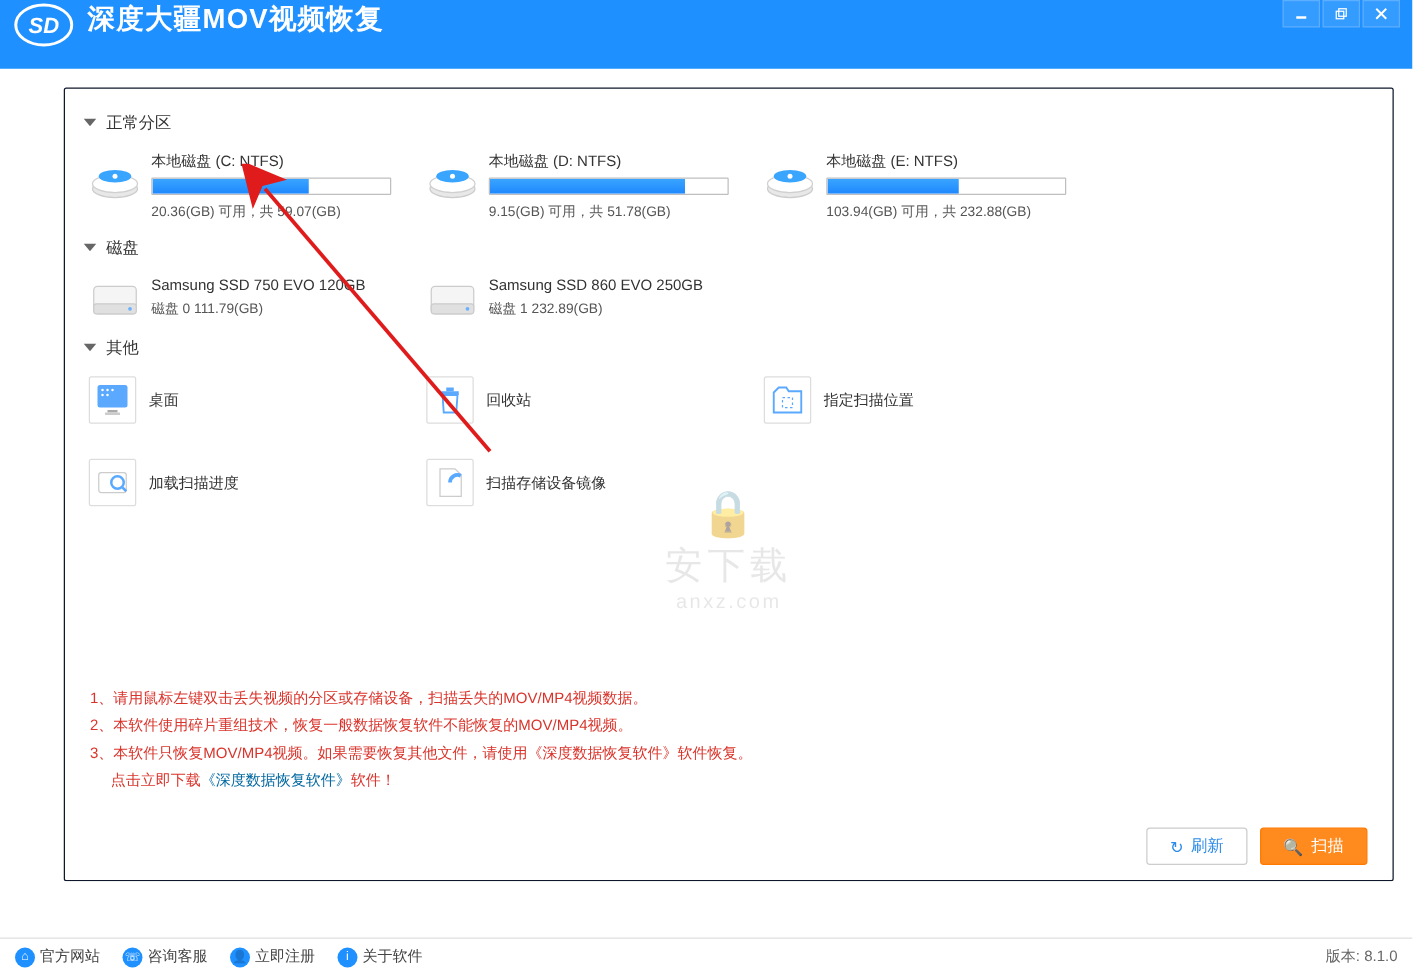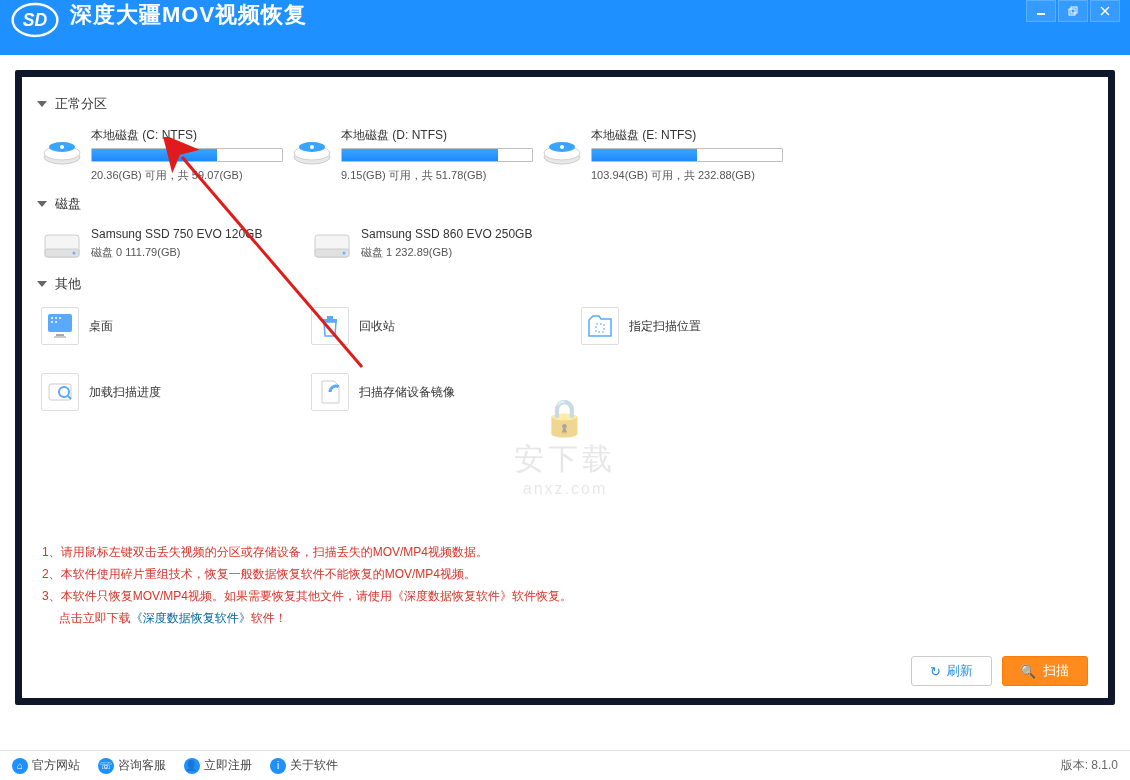--- a/index.html
+++ b/index.html
@@ -6,26 +6,26 @@
 body { background: #fff; width: 1130px; height: 780px; overflow: hidden; position: relative; }
 
 .titlebar { height: 55px; background: linear-gradient(#1e90ff, #1e90ff); display: flex; align-items: flex-start; padding: 0 10px; color: #fff; }
 .logo { width: 50px; height: 40px; display: flex; align-items: center; justify-content: center; }
 .logo svg { width: 48px; height: 38px; }
 .app-title { font-size: 22px; font-weight: 700; margin-left: 10px; letter-spacing: 1px; }
 .winctrl { margin-left: auto; display: flex; gap: 2px; }
 .winbtn { width: 30px; height: 22px; background: rgba(255,255,255,0.1); border: 1px solid rgba(255,255,255,0.2); display: flex; align-items: center; justify-content: center; color: #fff; font-size: 12px; cursor: pointer; }
 
 .main { padding: 15px 15px 0 15px; height: 650px; overflow: hidden; position: relative; }
-.panel { border: 7px solid #0f172a; border-radius: 2px; padding: 10px 15px 32px 15px; height: 100%; position: relative; }
+.panel { border: 1px solid #0f172a; border-radius: 2px; padding: 10px 15px 32px 15px; height: 100%; position: relative; margin-left: 36px; }
 
 .section-header { display: flex; align-items: center; font-size: 13px; color: #333; margin: 8px 0 10px 0; cursor: pointer; }
 .tri { display: inline-block; width: 0; height: 0; border-left: 5px solid transparent; border-right: 5px solid transparent; border-top: 6px solid #666; margin-right: 8px; }
 
-.drive-row { display: flex; margin-bottom: 5px; flex-wrap: wrap; }
+.drive-row { display: flex; gap: 20px; margin-bottom: 5px; flex-wrap: wrap; }
 .drive { display: flex; align-items: flex-start; width: 250px; cursor: pointer; padding: 4px; }
 .drive-icon { width: 42px; height: 42px; flex-shrink: 0; margin-right: 8px; }
 .drive-info { flex: 1; }
 .drive-name { font-size: 12px; color: #333; margin-bottom: 4px; }
 .drive-bar { height: 14px; border: 1px solid #bfbfbf; border-radius: 1px; background: #fff; margin-bottom: 6px; overflow: hidden; }
 .drive-fill { height: 100%; background: linear-gradient(#3aa5ff, #1e88ff); }
 .drive-stats { font-size: 11px; color: #555; }
 
 .disk-row { display: flex; gap: 20px; }
 .disk { display: flex; align-items: flex-start; width: 250px; cursor: pointer; padding: 4px; }

